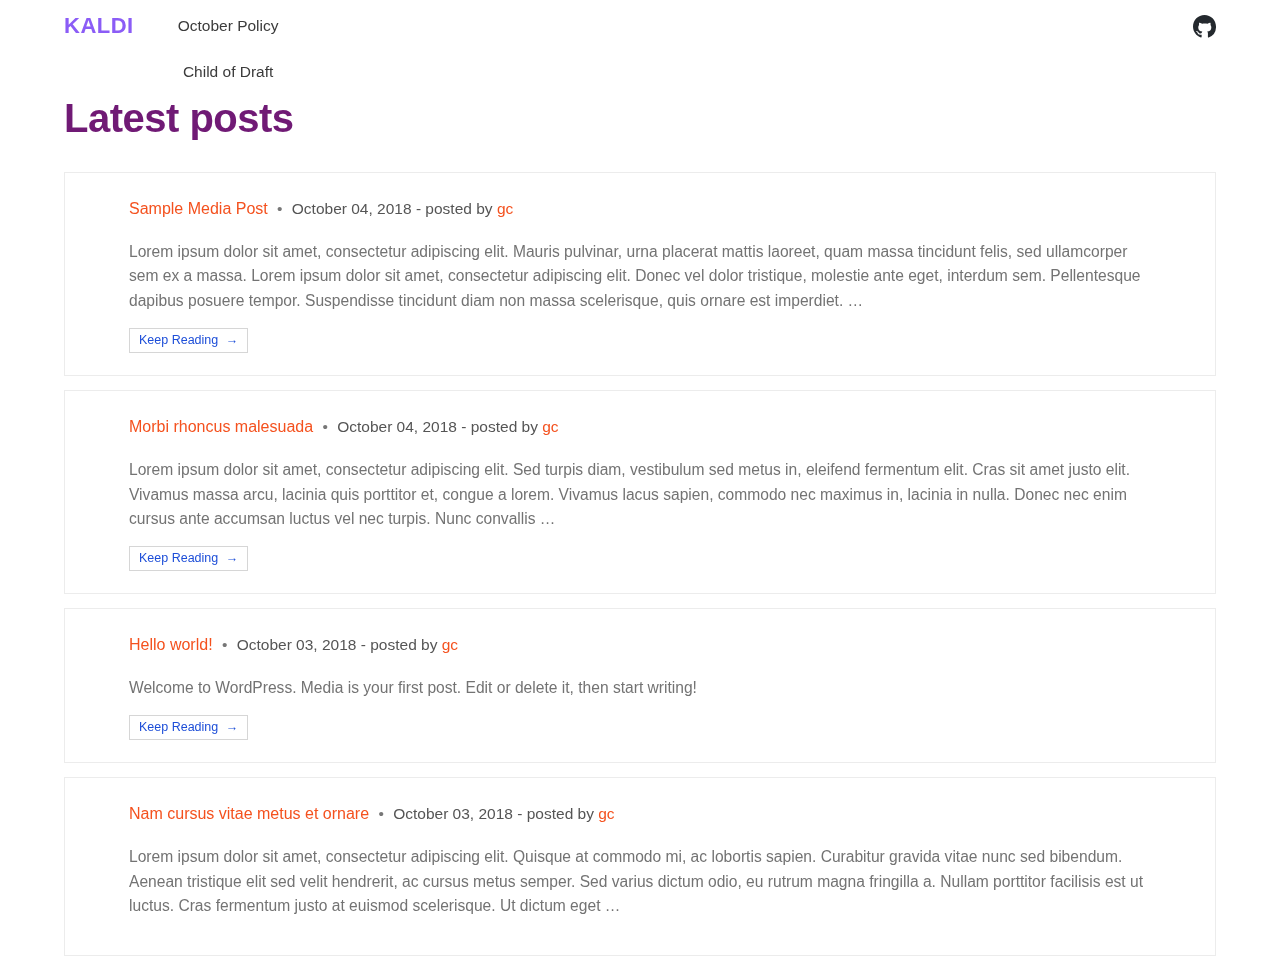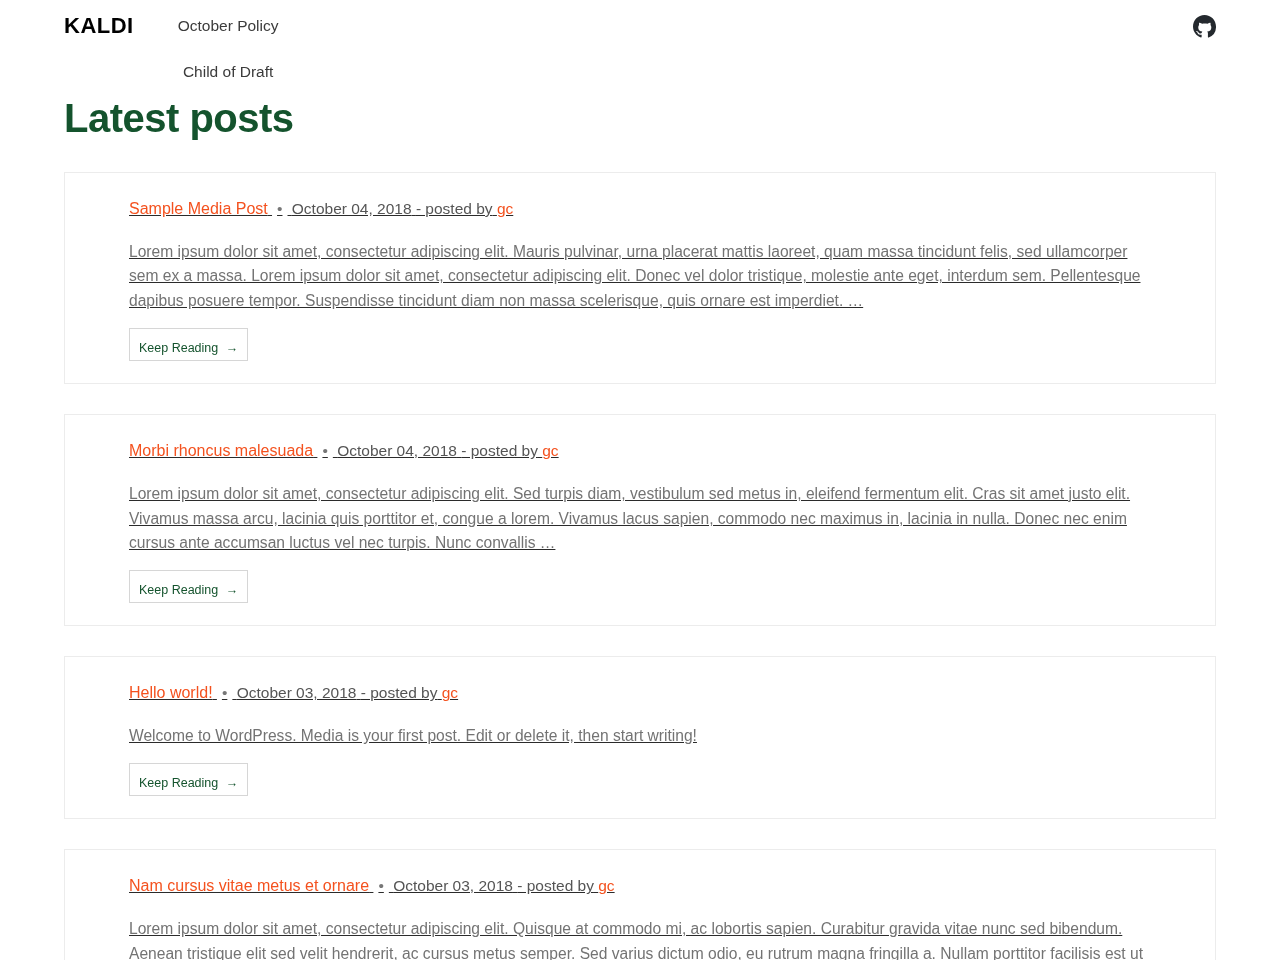--- a/index.html
+++ b/index.html
@@ -18,21 +18,21 @@
   .site-header {
     height: 52px;
     display: flex;
     align-items: center;
     padding: 0 64px;
   }
   .brand {
     font-size: 22px;
     font-weight: bold;
     letter-spacing: 0.5px;
-    color: #000000;
+    color: #8b5cf6;
     text-decoration: none;
     margin-right: 44px;
     line-height: 1;
   }
   .nav {
     display: flex;
     align-items: center;
     gap: 28px;
     flex-direction: column;
   }
@@ -49,30 +49,29 @@
   .gh-icon { display: block; color: #24292e; }
 
   
   .content {
     padding: 0 64px;
   }
   .page-title {
     font-size: 40px;
     font-weight: bold;
     letter-spacing: -0.5px;
-    color: #14532d;
+    color: #701a75;
     margin: 44px 0 31px 0;
   }
 
   .post-card {
     border: 1px solid #ececec;
     background: #fff;
     padding: 26px 64px 22px 64px;
-    margin-bottom: 30px;
-    text-decoration: underline;
+    margin-bottom: 14px;
   }
 
   .post-meta {
     font-size: 15.5px;
     color: #555;
     margin-bottom: 20px;
     line-height: 1.3;
   }
   .post-title-link {
     color: #f4511e;
@@ -90,23 +89,23 @@
     line-height: 1.58;
     color: #737373;
     margin: 0 0 14px 0;
     max-width: 1025px;
   }
 
   .keep-reading {
     display: inline-block;
     border: 1px solid #d6d6d6;
     background: #fff;
-    color: #14532d;
+    color: #1d4ed8;
     font-size: 12.5px;
-    padding: 13px 9px 6px 9px;
+    padding: 5px 9px 6px 9px;
     text-decoration: none;
     line-height: 1;
     font-family: "Liberation Sans", sans-serif;
   }
   .arrow { margin-left: 4px; }
 </style>
 </head>
 <body>
 
 <header class="site-header">

